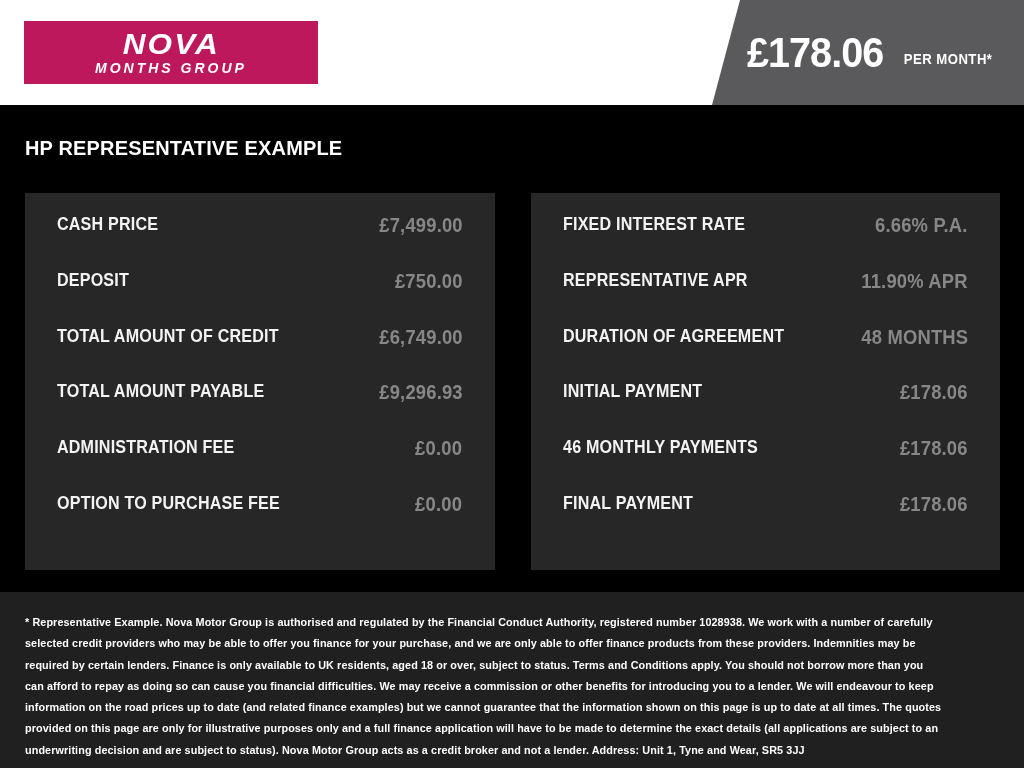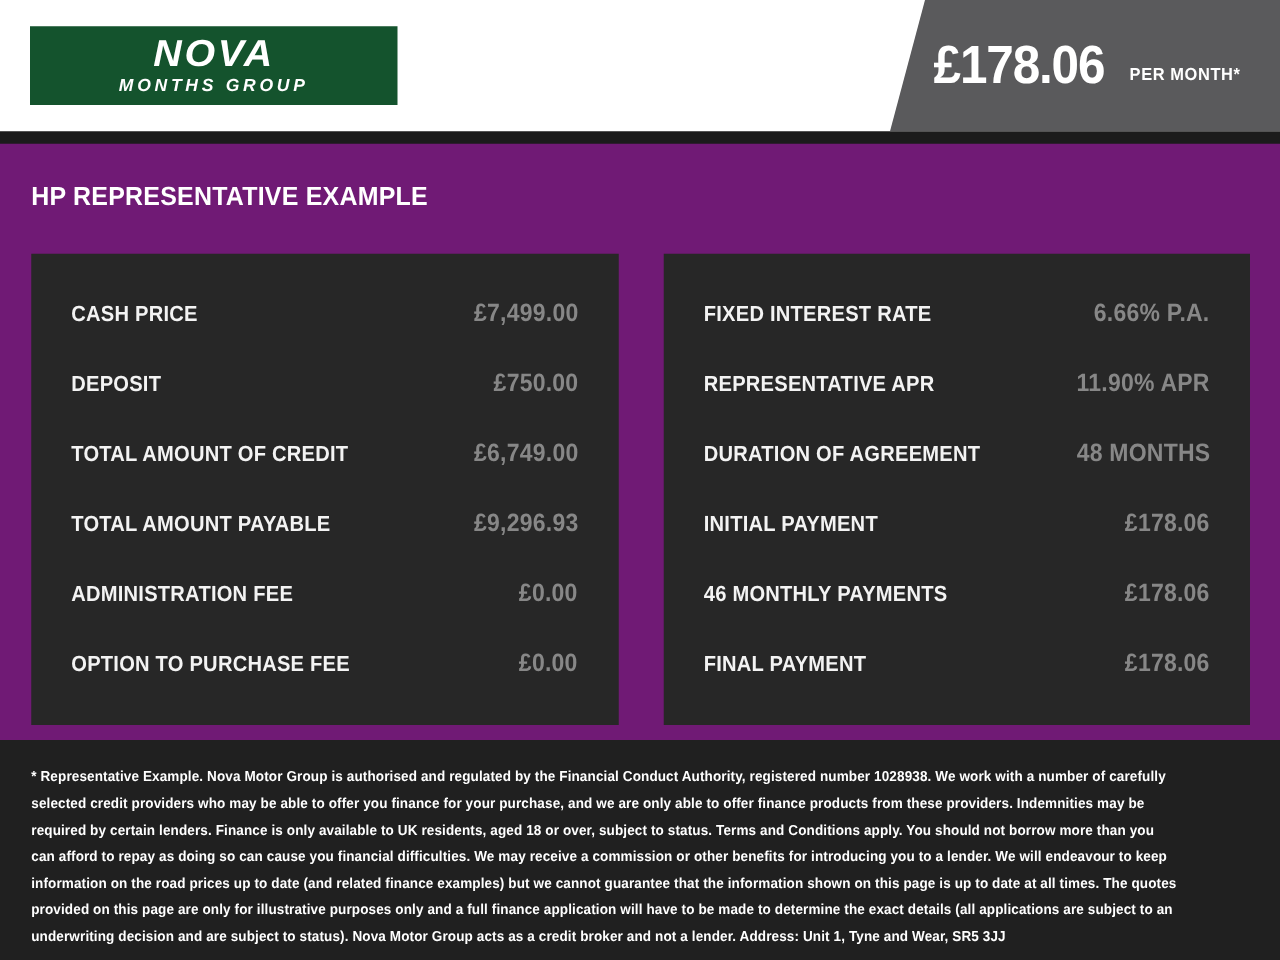--- a/index.html
+++ b/index.html
@@ -15,21 +15,21 @@
   .header {
     position: absolute;
     top: 0; left: 0;
     width: 1024px; height: 105px;
     background: #ffffff;
   }
   .logo-box {
     position: absolute;
     left: 24px; top: 21px;
     width: 294px; height: 63px;
-    background: #14532d;
+    background: #be185d;
     display: flex;
     flex-direction: column;
     align-items: center;
     justify-content: center;
     cursor: pointer;
   }
   .logo-nova {
     color: #ffffff;
     font-size: 30px;
     font-weight: bold;
@@ -77,23 +77,23 @@
     margin-top: 12px;
     display: inline-block;
     transform: scaleX(0.94);
     transform-origin: right center;
     letter-spacing: 0.5px;
   }
 
   
   .main {
     position: absolute;
-    top: 115px; left: 0;
+    top: 105px; left: 0;
     width: 1024px; height: 487px;
-    background: #701a75;
+    background: #000000;
   }
   .page-title {
     margin: 30px 0 0 25px;
     color: #ffffff;
     font-size: 21px;
     font-weight: bold;
     line-height: 26px;
     display: inline-block;
     transform: scaleX(0.95);
     transform-origin: left center;
@@ -110,21 +110,20 @@
     flex: 1;
     height: 377px;
     background: #272727;
     padding: 21px 32px;
     display: flex;
     flex-direction: column;
   }
   .row {
     height: 56px;
     display: flex;
-    align-items: center;
     justify-content: space-between;
     gap: 26px;
   }
   .row-label {
     color: #f3f3f3;
     font-size: 17.5px;
     font-weight: bold;
     white-space: nowrap;
     display: inline-block;
     transform: scaleX(0.92);

